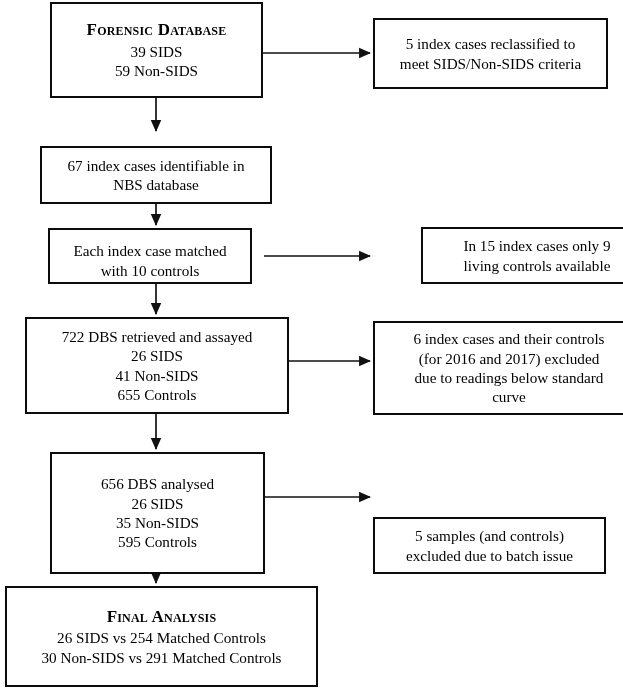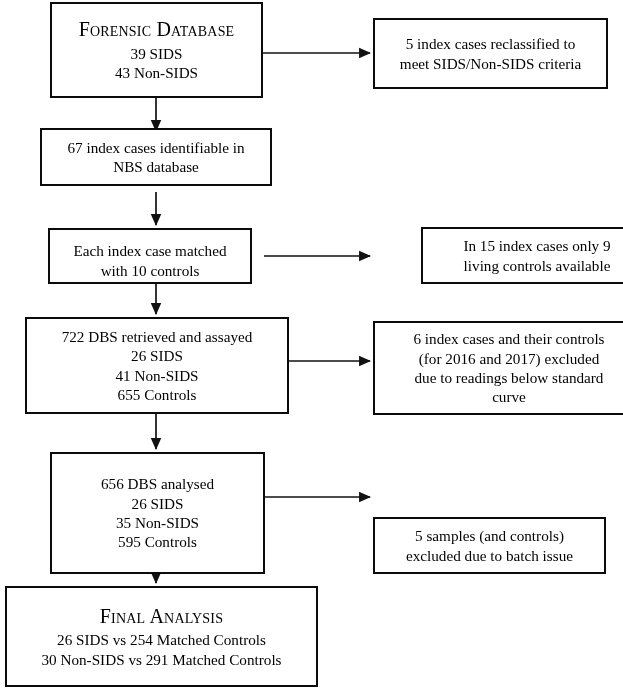--- a/index.html
+++ b/index.html
@@ -25,32 +25,32 @@
     display: flex;
     flex-direction: column;
     align-items: center;
     justify-content: center;
     text-align: center;
     line-height: 1.28;
     font-size: 15.2px;
     padding: 2px 6px;
   }
   .node .hdr {
-    font-weight: normal;
+    font-weight: bold;
     font-variant: small-caps;
-    font-size: 20px;
+    font-size: 17px;
     letter-spacing: 0.2px;
     margin-bottom: 1px;
   }
   .node .ln {
     white-space: nowrap;
   }
   
   #n-forensic   { left: 50px;  top: 2px;   width: 213px; height: 96px; }
-  #n-identif    { left: 40px;  top: 128px; width: 232px; height: 58px; justify-content: center; }
+  #n-identif    { left: 40px;  top: 146px; width: 232px; height: 58px; justify-content: center; }
   #n-matched    { left: 48px;  top: 228px; width: 204px; height: 56px; justify-content: flex-end; }
   #n-retrieved  { left: 25px;  top: 317px; width: 264px; height: 97px; }
   #n-analysed   { left: 50px;  top: 452px; width: 215px; height: 122px; }
   #n-final      { left: 5px;   top: 586px; width: 313px; height: 101px; }
   
   #s-reclass    { left: 373px; top: 18px;  width: 235px; height: 71px; justify-content: center; }
   #s-living     { left: 373px; top: 227px; width: 232px; height: 57px; margin-left: 48px; }
   #s-below      { left: 373px; top: 321px; width: 272px; height: 94px; }
   #s-batch      { left: 373px; top: 469px; width: 233px; height: 57px; margin-top: 48px; }
 
@@ -101,21 +101,21 @@
       <line x1="289" y1="361" x2="370" y2="361" marker-end="url(#ah)"></line>
     </g>
     <g stroke="#111111" stroke-width="1.7" fill="none">
       <line x1="265" y1="497" x2="370" y2="497" marker-end="url(#ah)"></line>
     </g>
   </svg>
 
   <div class="node" id="n-forensic">
     <div class="hdr">Forensic Database</div>
     <div class="ln">39 SIDS</div>
-    <div class="ln">43 Non-SIDS</div>
+    <div class="ln">59 Non-SIDS</div>
   </div>
 
   <div class="node" id="n-identif">
     <div class="ln">67 index cases identifiable in</div>
     <div class="ln">NBS database</div>
   </div>
 
   <div class="node" id="n-matched">
     <div class="ln">Each index case matched</div>
     <div class="ln">with 10 controls</div>

